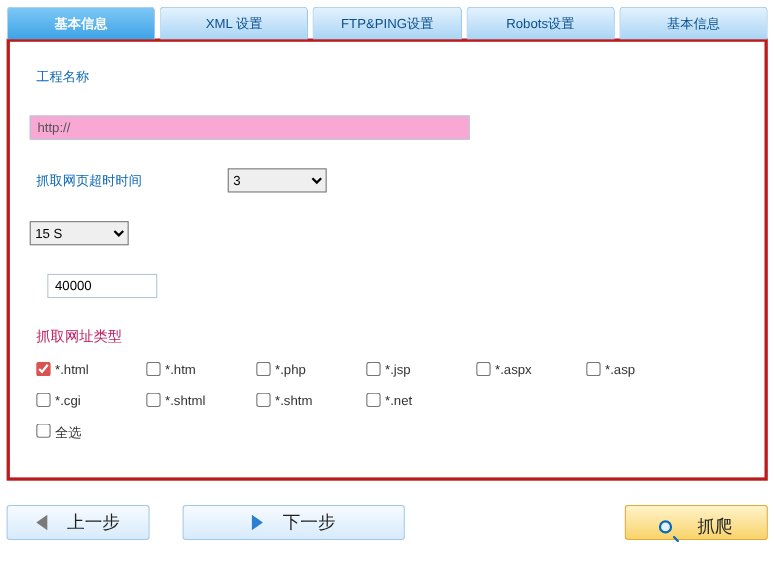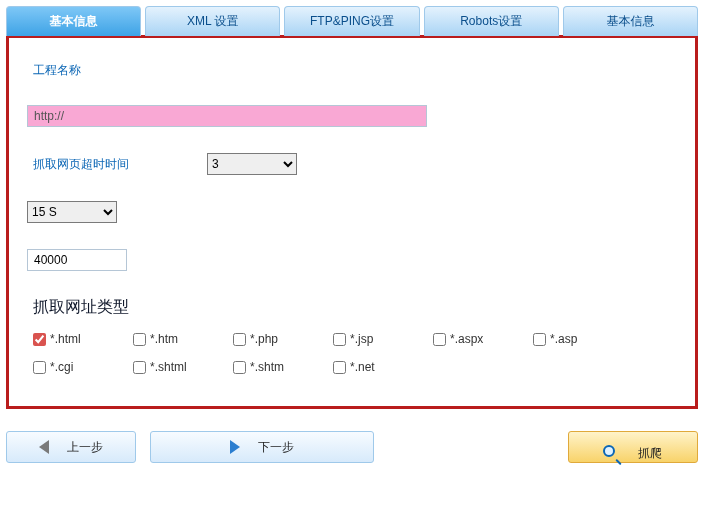--- a/index.html
+++ b/index.html
@@ -16,34 +16,34 @@
       color: #fff; font-weight: bold;
     }
     .panel { border: 3px solid #b91c1c; padding: 24px 18px 18px 18px; margin-top: -1px; background: #fff; }
     .row { display: flex; align-items: center; margin-bottom: 26px; }
     .lbl { width: 180px; color: #0b66b5; font-size: 12px; padding-left: 6px; }
     .field-text { flex: 1; }
     .field-text input[type=text] { width: 100%; max-width: 400px; height: 22px; border: 1px solid #b5c6d6; padding: 0 6px; font-size: 12px; }
     .fullinput { width: 400px !important; max-width: 400px; }
     .baseinput { width: 400px !important; max-width: 400px; background: #f9a8d4; color: #555; }
     .sel { width: 90px; height: 22px; border: 1px solid #7a7a7a; font-size: 12px; }
-    .numinput { width: 100px !important; height: 22px; border: 1px solid #b5c6d6; padding: 0 6px; font-size: 12px; }
-    .section-title { color: #0f172a; font-size: 16px; padding-left: 6px; margin-bottom: 14px; }
+    .numinput { width: 100px !important; height: 22px; border: 1px solid #b5c6d6; padding: 0 6px; font-size: 12px; margin-left: 16px; }
+    .section-title { color: #be185d; font-size: 13px; padding-left: 6px; margin-bottom: 14px; }
     .chk-grid { display: flex; flex-wrap: wrap; padding-left: 6px; }
-    .chk-item { width: 100px; display: flex; align-items: flex-end; margin-bottom: 14px; color: #333; }
+    .chk-item { width: 100px; display: flex; align-items: flex-start; margin-bottom: 14px; color: #333; }
     .chk-item input { margin-right: 4px; }
     .chk-item.checked input { accent-color: #d9534f; }
     .bottom { display: flex; gap: 14px; margin-top: 22px; align-items: center; }
     .spacer { flex: 1; }
     .btn {
       display: flex; align-items: center; justify-content: center; gap: 18px;
       min-width: 130px; height: 32px; border: 1px solid #9fc9ea; border-radius: 3px;
-      background: linear-gradient(#f7fbff, #d7eafb); font-size: 12px; color: #222; cursor: pointer;
+      background: linear-gradient(#f7fbff, #d7eafb); font-size: 16px; color: #222; cursor: pointer;
     }
-    .btn.wide { width: 224px; }
+    .btn.wide { width: 202px; margin-left: 16px; }
     .btn.orange {
       width: 130px; border: 1px solid #e0a93a;
       background: linear-gradient(#fff3c9, #f8d36a);
       align-items: flex-end;
     }
     .tri-left { width: 0; height: 0; border-top: 7px solid transparent; border-bottom: 7px solid transparent; border-right: 10px solid #7a7a7a; }
     .tri-right { width: 0; height: 0; border-top: 7px solid transparent; border-bottom: 7px solid transparent; border-left: 10px solid #2b7ed0; }
     .magnifier {
       width: 16px; height: 16px; position: relative;
     }
@@ -133,20 +133,26 @@
       </label>
     <label class="chk-item">
         <input type="checkbox" style="">
         <span>*.shtm</span>
       </label>
     <label class="chk-item">
         <input type="checkbox" style="">
         <span>*.net</span>
       </label>
   </div>
+  <div class="chk-grid">
+    <label class="chk-item">
+        <input type="checkbox" style="">
+        <span>全选</span>
+      </label>
+  </div>
 
 </div>
 
 <div class="bottom">
   <div class="btn">
     <span class="tri-left"></span>
     <span>上一步</span>
   </div>
   <div class="btn wide">
     <span class="tri-right"></span>

